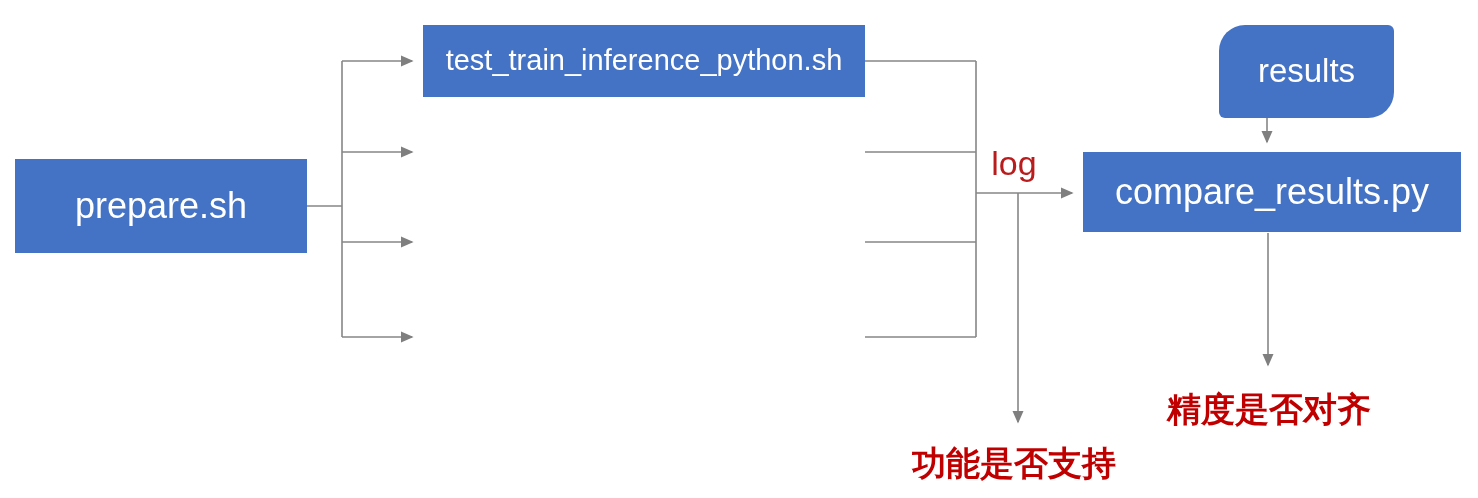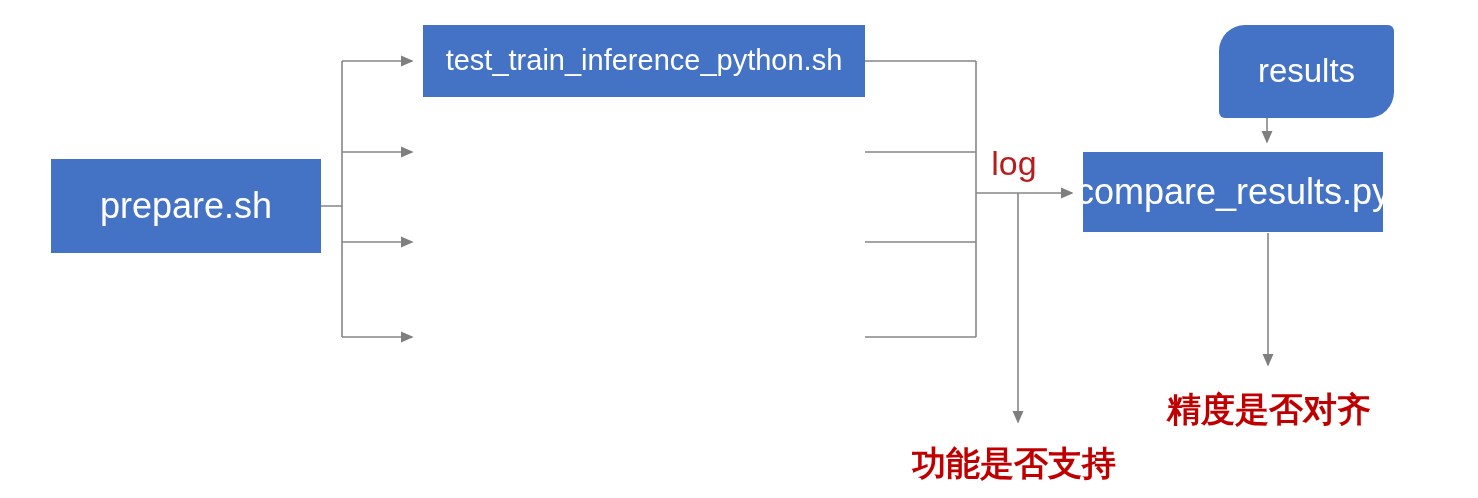--- a/index.html
+++ b/index.html
@@ -28,29 +28,29 @@
     background: #4472C4;
     color: #ffffff;
     font-weight: normal;
     display: flex;
     align-items: center;
     justify-content: center;
     text-align: center;
     line-height: 1.1;
     box-sizing: border-box;
   }
-  .node-prepare    { left: 15px;   top: 159px; width: 270px; height: 94px; font-size: 36px; margin-left: 36px; }
+  .node-prepare    { left: 15px;   top: 159px; width: 292px; height: 94px; font-size: 36px; }
   .node-test       { left: 423px;  width: 442px; height: 72px; font-size: 29px; }
   .node-test-0     { top: 25px; }
   .node-test-1     { top: 116px; }
   .node-test-2     { top: 206px; height: 73px; }
   .node-test-3     { top: 301px; }
   .node-results    { left: 1182px; top: 25px;  width: 175px; height: 93px; font-size: 33px;
                      border-radius: 26px 6px 26px 6px; margin-left: 37px; }
-  .node-compare    { left: 1083px; top: 152px; width: 300px; height: 80px; font-size: 36px; }
+  .node-compare    { left: 1083px; top: 152px; width: 378px; height: 80px; font-size: 36px; }
   .edge-label-log {
     position: absolute;
     left: 984px;
     top: 144px;
     width: 60px;
     text-align: center;
     font-size: 34px;
     color: #b91c1c;
     font-weight: normal;
   }

